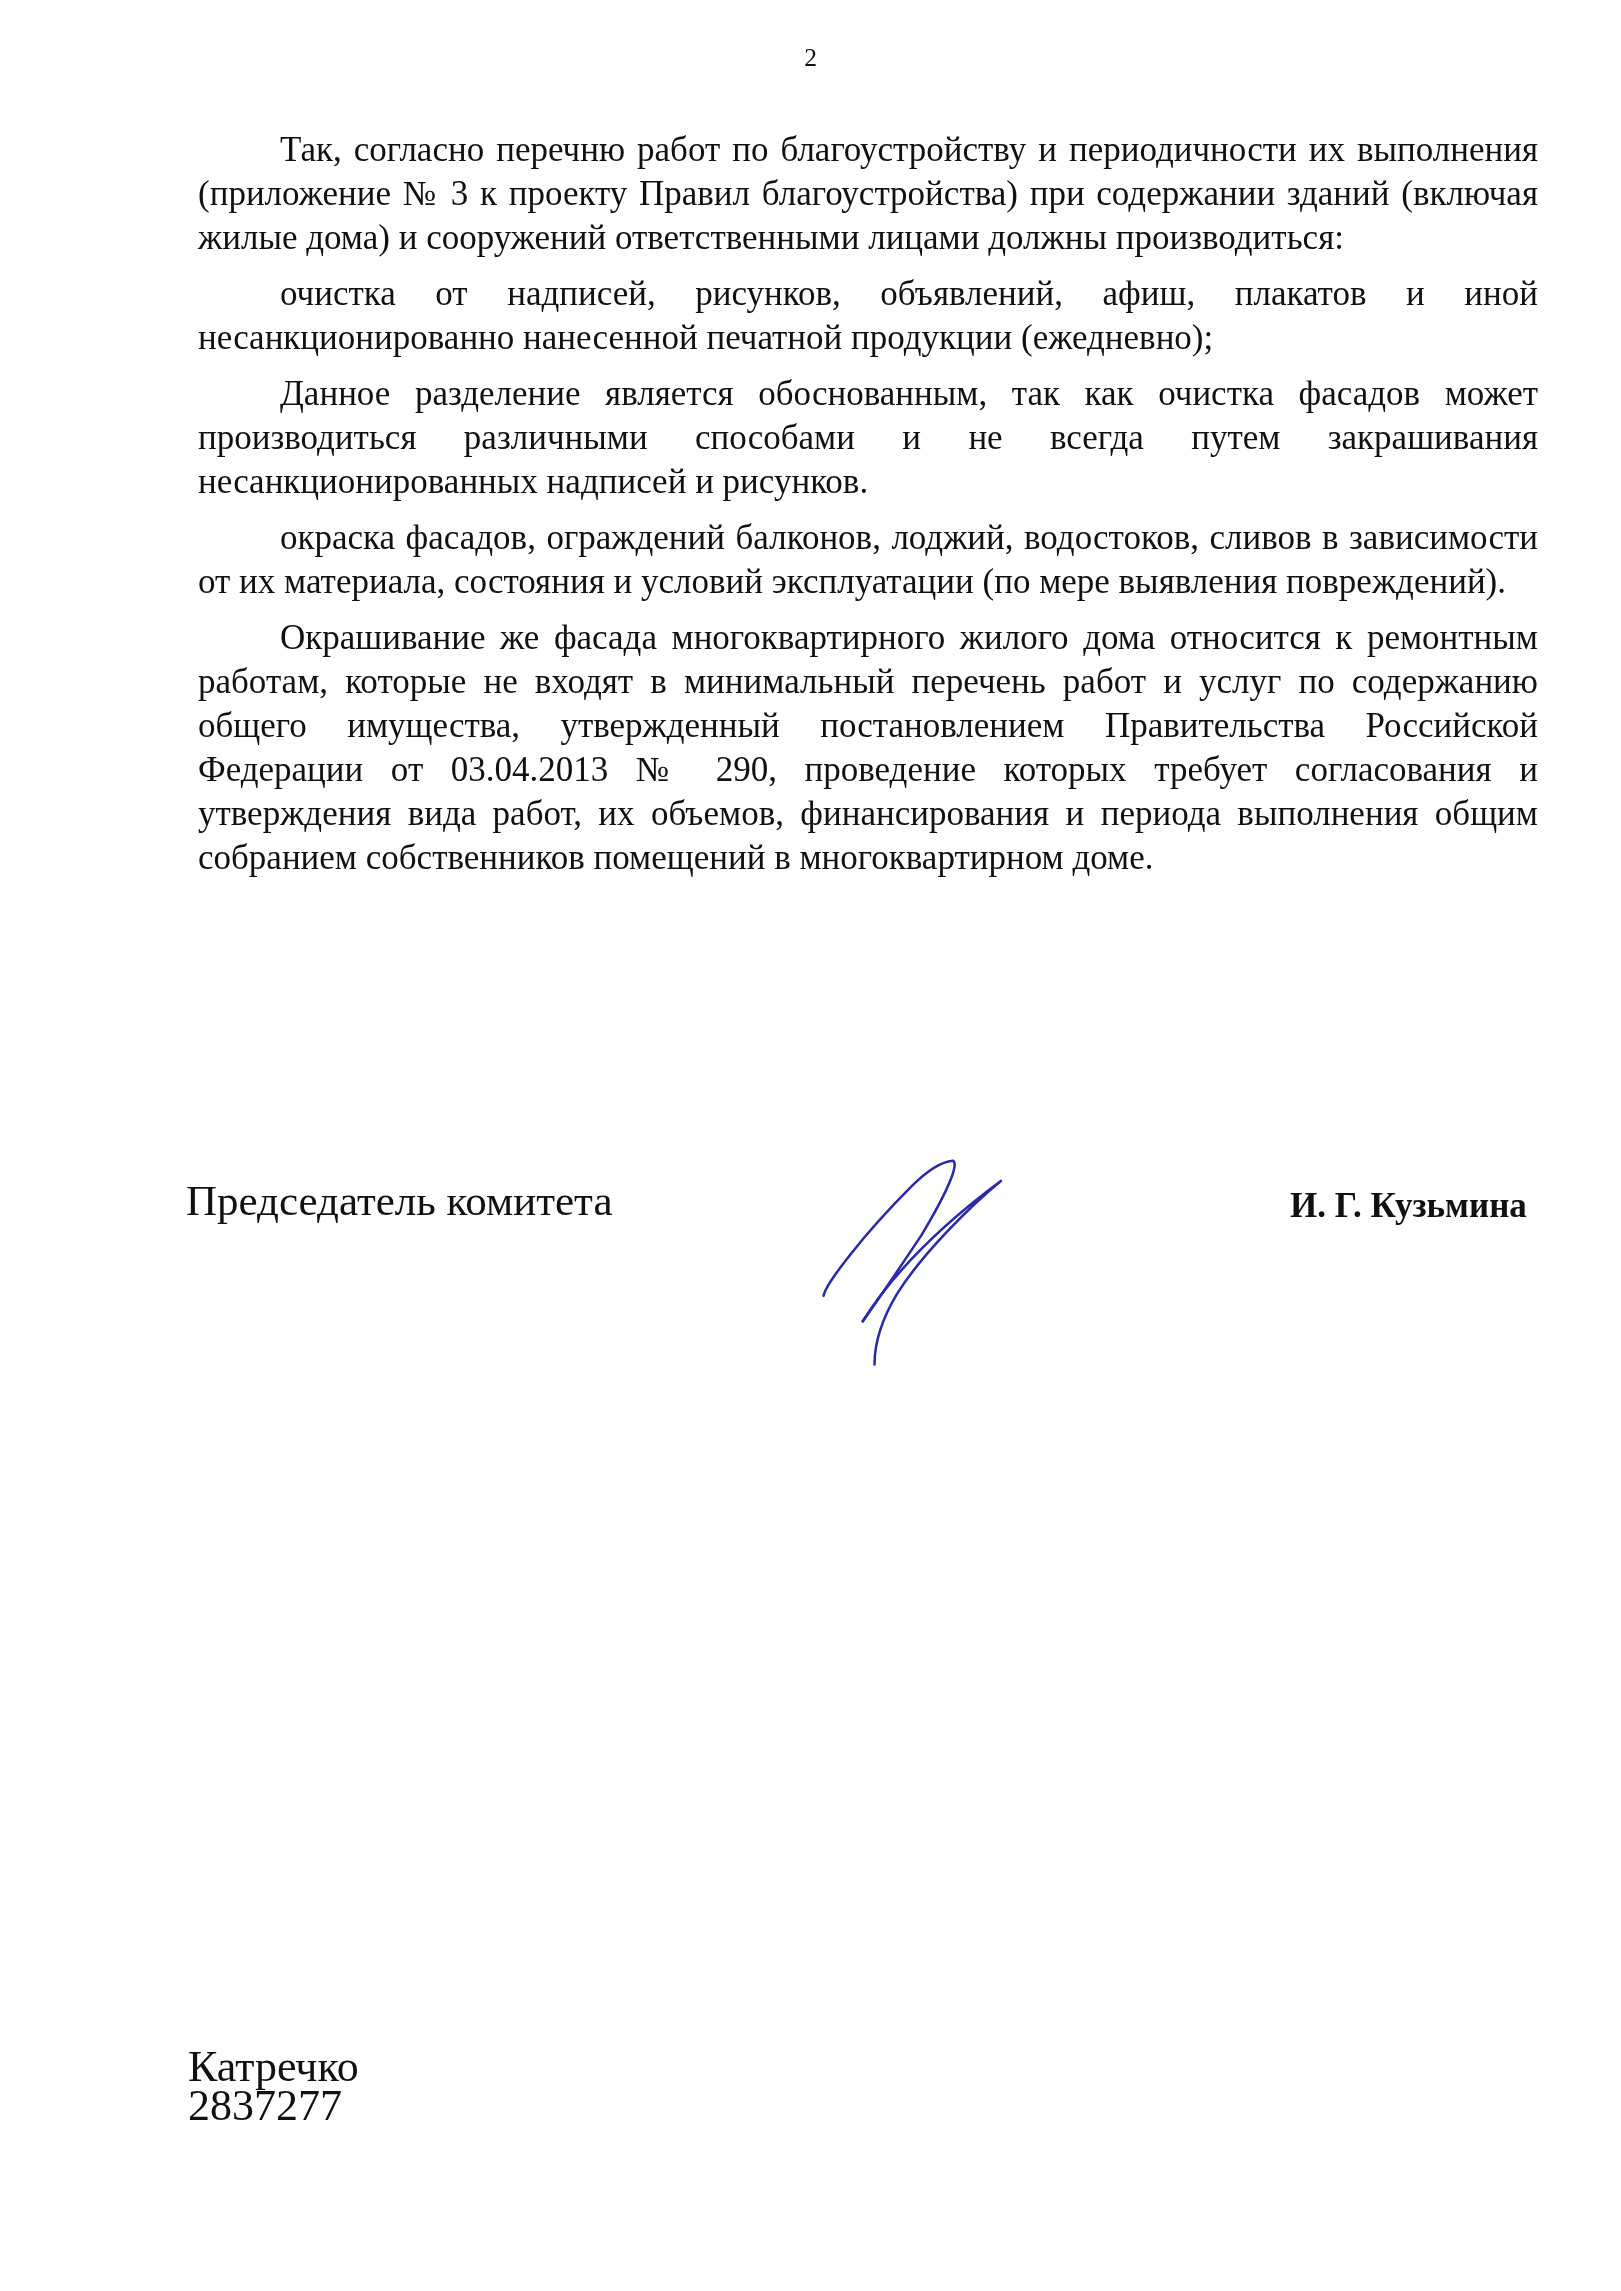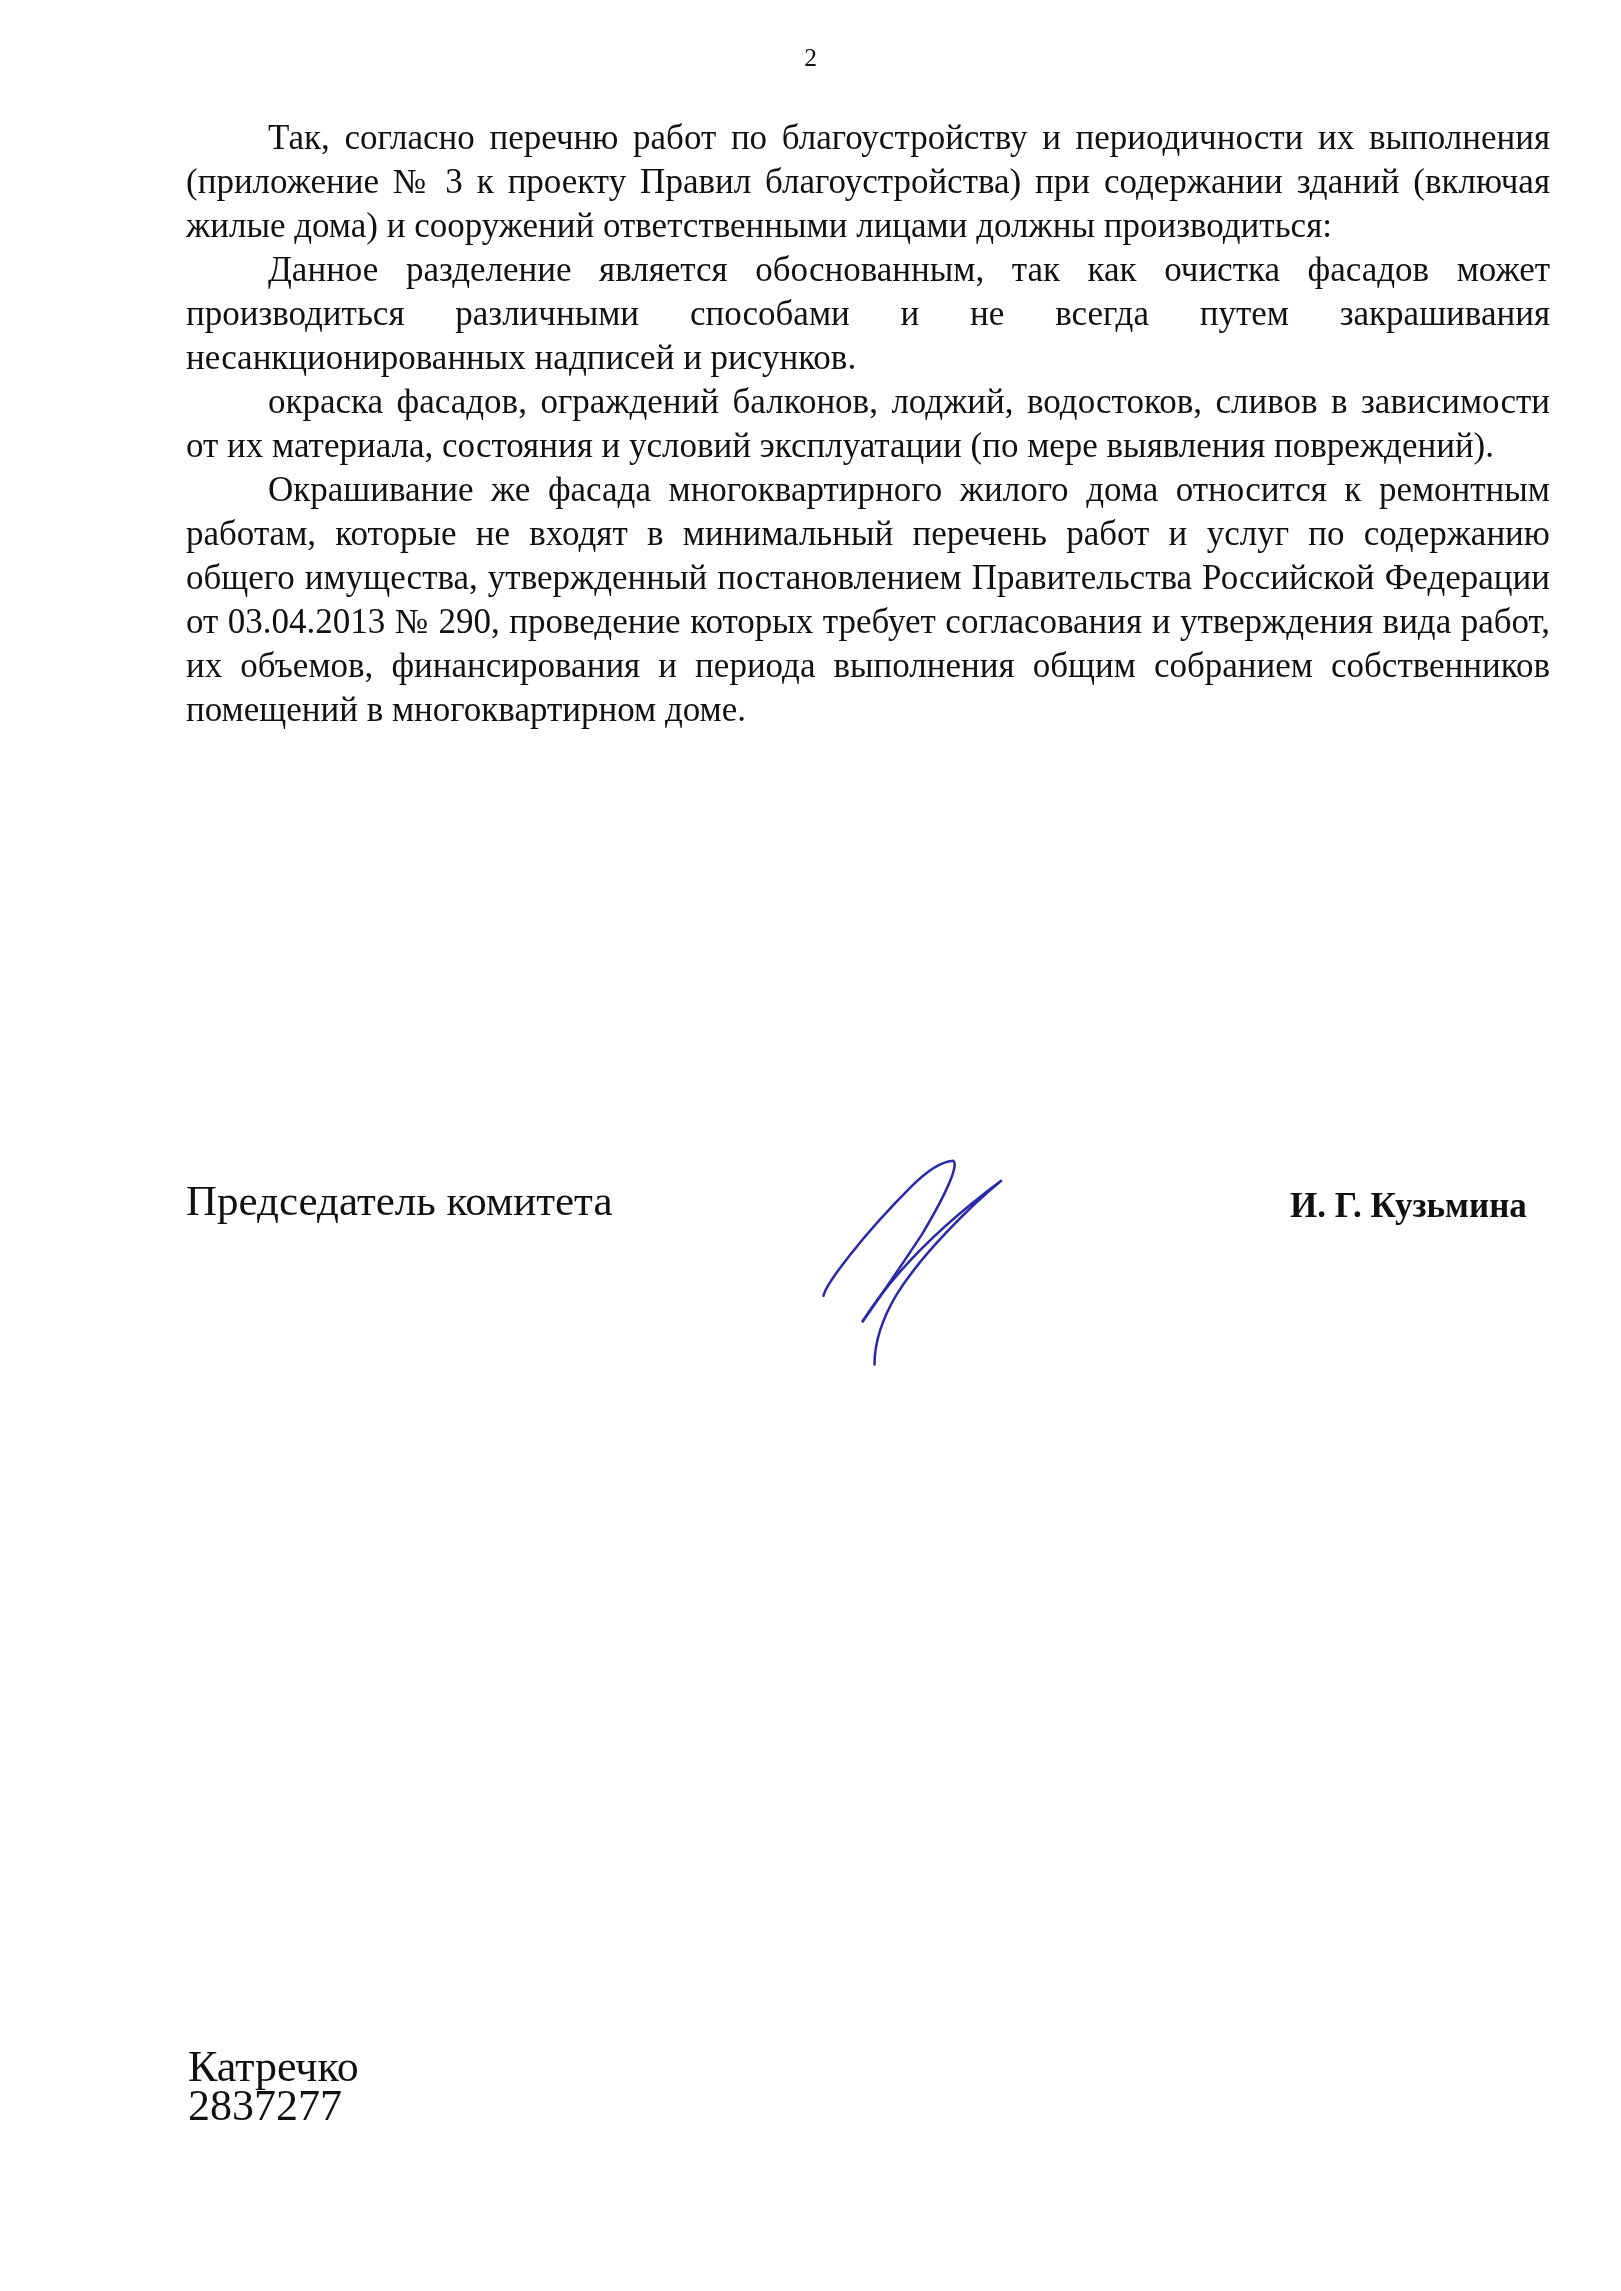--- a/index.html
+++ b/index.html
@@ -1,31 +1,32 @@
 <!DOCTYPE html>
 <html><head>
   <meta charset="utf-8">
   <style>
     html, body { margin: 0; padding: 0; background: #ffffff; }
     body { width: 1621px; height: 2292px; position: relative; overflow: hidden; color: #111; font-family: "Liberation Serif", "DejaVu Serif", serif; }
     .page-number { position: absolute; top: 43px; left: 0; width: 1621px; text-align: center; font-size: 25.5px; }
     .body-text { position: absolute; top: 116px; left: 186px; width: 1364px; font-size: 35px; line-height: 44px; text-align: justify; }
-    .para { margin: 0; text-indent: 82px; }
+    .para { margin: 12px; text-indent: 82px; }
     .sig-title { position: absolute; top: 1176px; left: 186px; font-size: 43px; }
     .sig-name { position: absolute; top: 1186px; left: 1290px; font-size: 35px; font-weight: bold; }
     .signature { position: absolute; top: 1147px; left: 804px; width: 235px; height: 235px; }
     .executor { position: absolute; top: 2047px; left: 188px; font-size: 44px; line-height: 39px; }
   </style>
 </head>
 <body>
 
 <div class="page-number">2</div>
 
 <div class="body-text">
   <p class="para">Так, согласно перечню работ по благоустройству и периодичности их выполнения (приложение № 3 к проекту Правил благоустройства) при содержании зданий (включая жилые дома) и сооружений ответственными лицами должны производиться:</p>
+  <p class="para">очистка от надписей, рисунков, объявлений, афиш, плакатов и иной несанкционированно нанесенной печатной продукции (ежедневно);</p>
   <p class="para">Данное разделение является обоснованным, так как очистка фасадов может производиться различными способами и не всегда путем закрашивания несанкционированных надписей и рисунков.</p>
   <p class="para">окраска фасадов, ограждений балконов, лоджий, водостоков, сливов в зависимости от их материала, состояния и условий эксплуатации (по мере выявления повреждений).</p>
   <p class="para">Окрашивание же фасада многоквартирного жилого дома относится к ремонтным работам, которые не входят в минимальный перечень работ и услуг по содержанию общего имущества, утвержденный постановлением Правительства Российской Федерации от 03.04.2013 № 290, проведение которых требует согласования и утверждения вида работ, их объемов, финансирования и периода выполнения общим собранием собственников помещений в многоквартирном доме.</p>
 </div>
 
 <div class="sig-title">Председатель комитета</div>
 
 <svg class="signature" viewBox="0 0 240 240" fill="none" stroke="#2a2aa8" stroke-width="2.6" stroke-linecap="round">
   <path d="M20 152 C 22 140, 60 90, 110 40 C 125 25, 140 15, 152 14 C 158 16, 150 40, 120 90 C 100 120, 80 150, 60 178"></path>
   <path d="M60 178 C 90 130, 140 80, 202 34 C 170 60, 120 110, 95 150 C 80 175, 72 200, 72 222"></path>

